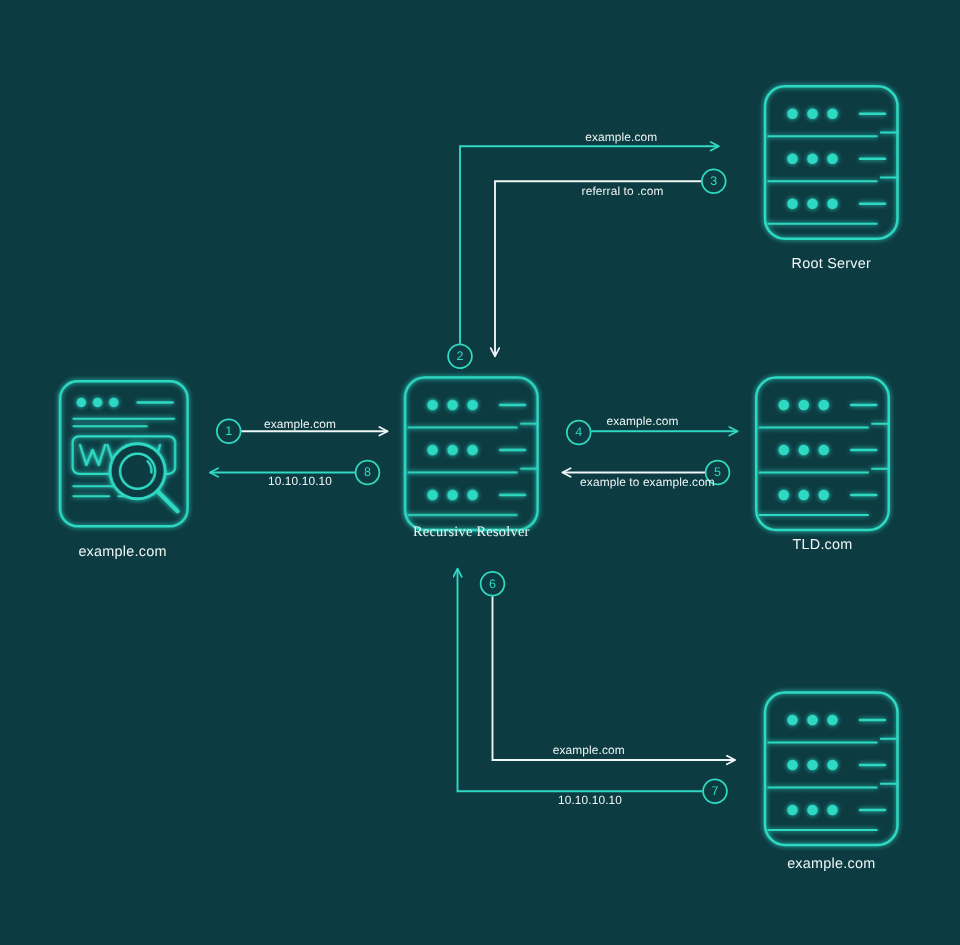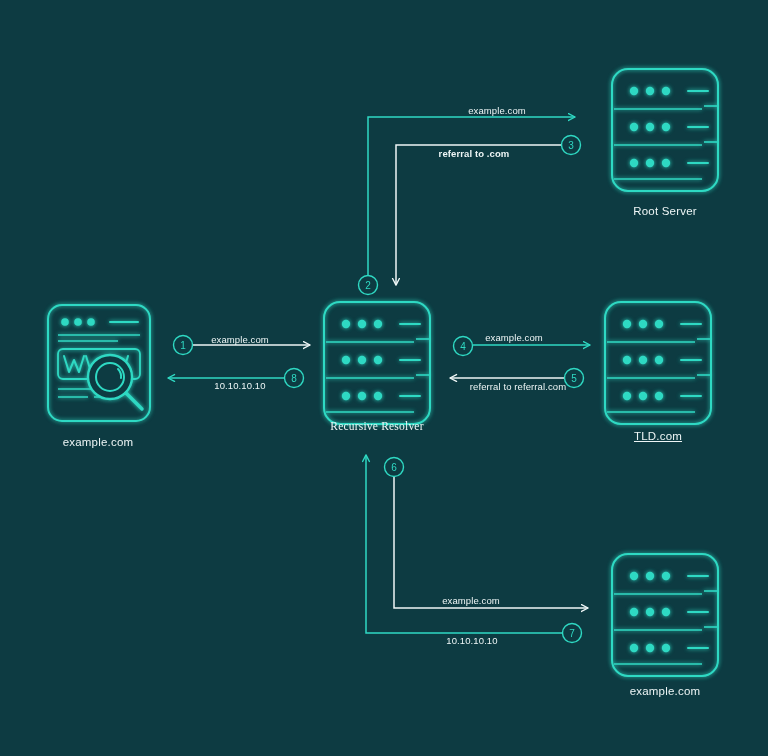--- a/index.html
+++ b/index.html
@@ -184,25 +184,25 @@
       <g>
         <circle cx="294" cy="378" r="9.5" fill="#0d3b42" stroke="#2fd9c3" stroke-width="1.4"></circle>
         <text class="badge-num" x="294" y="378.5">8</text>
       </g>
     </g>
   </svg>
 
   <div class="node-label" style="left:98px;top:436px;">example.com</div>
   <div class="node-label" style="left:377px;top:420px;font-family:Liberation Serif, serif;">Recursive Resolver</div>
   <div class="node-label" style="left:665px;top:205px;text-align:center;">Root Server</div>
-  <div class="node-label" style="left:658px;top:430px;text-decoration:underline;">TLD.com</div>
+  <div class="node-label" style="left:658px;top:430px;">TLD.com</div>
   <div class="node-label" style="left:665px;top:685px;">example.com</div>
 
   <div class="edge-label" style="left:240px;top:334px;">example.com</div>
   <div class="edge-label" style="left:497px;top:105px;">example.com</div>
-  <div class="edge-label" style="left:474px;top:148px;font-weight:bold;">referral to .com</div>
+  <div class="edge-label" style="left:498px;top:148px;">referral to .com</div>
   <div class="edge-label" style="left:514px;top:332px;">example.com</div>
-  <div class="edge-label" style="left:518px;top:381px;">referral to referral.com</div>
+  <div class="edge-label" style="left:518px;top:381px;">example to example.com</div>
   <div class="edge-label" style="left:471px;top:595px;">example.com</div>
   <div class="edge-label" style="left:472px;top:635px;">10.10.10.10</div>
   <div class="edge-label" style="left:240px;top:380px;">10.10.10.10</div>
 
 </div>
 
 </body></html>

